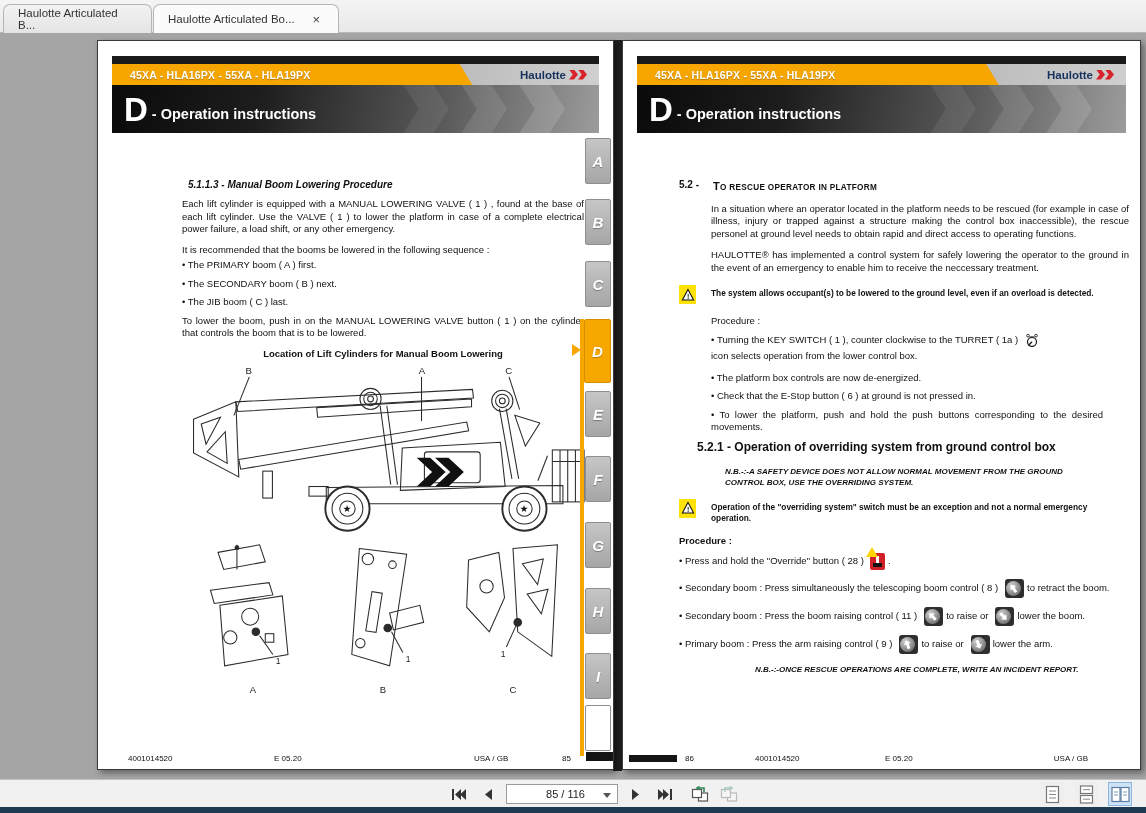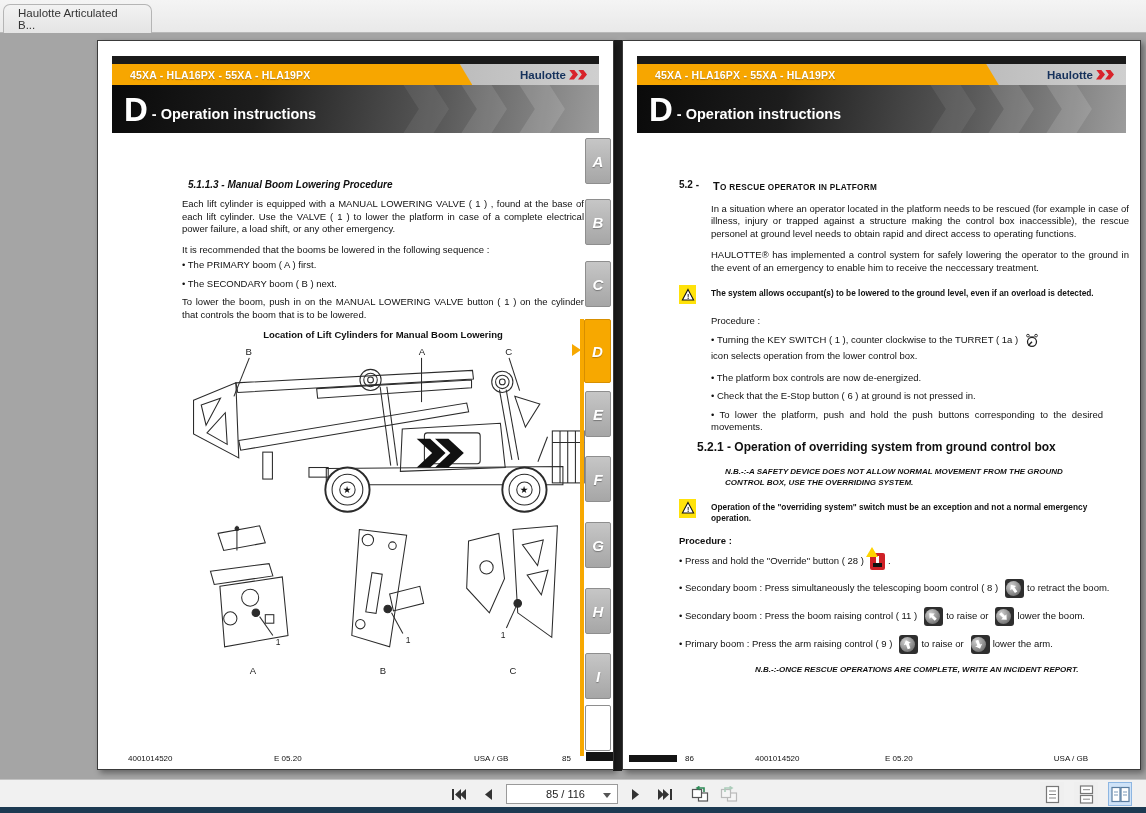--- a/index.html
+++ b/index.html
@@ -130,20 +130,24 @@
 
   .taskbar { position:absolute; left:0; top:807px; width:1146px; height:6px; background:#1c3a52; }
 </style>
 </head>
 <body>
 
 <div class="tabbar">
   <div class="tab" style="left:3px; width:149px;">
     <span>Haulotte Articulated B...</span>
   </div>
+  <div class="tab active" style="left:153px; width:186px;">
+    <span>Haulotte Articulated Bo...</span>
+    <span class="close">×</span>
+  </div>
 </div>
 
 <div class="canvas">
   <div class="spine"></div>
 
   <div class="page left">
 
     <div class="doc-header">
       <div class="hdr-black"></div>
       <div class="hdr-bar">
@@ -164,20 +168,21 @@
         <span class="sec-title">- Operation instructions</span>
       </div>
     </div>
 
     <div class="doc-body pl-body">
       <div class="pl-h">5.1.1.3 - Manual Boom Lowering Procedure</div>
       <div class="pl-p jp">Each lift cylinder is equipped with a MANUAL LOWERING VALVE ( 1 ) , found at the base of each lift cylinder. Use the VALVE ( 1 ) to lower the platform in case of a complete electrical power failure, a load shift, or any other emergency.</div>
       <div class="pl-p" style="margin-bottom:3px;">It is recommended that the booms be lowered in the following sequence :</div>
       <div class="pl-li">The PRIMARY boom ( A ) first.</div>
       <div class="pl-li">The SECONDARY boom ( B ) next.</div>
+      <div class="pl-li">The JIB boom ( C ) last.</div>
       <div class="pl-p jp">To lower the boom, push in on the MANUAL LOWERING VALVE button ( 1 ) on the cylinder that controls the boom that is to be lowered.</div>
       <div class="figcap">Location of Lift Cylinders for Manual Boom Lowering</div>
 
       <svg class="fig-machine" width="404" height="172" viewBox="0 0 420 178">
         <g stroke="#2b2b2b" stroke-width="1.1" fill="none">
           <text x="66" y="11" font-size="10" fill="#222" stroke="none">B</text>
           <line x1="70" y1="14" x2="54" y2="54"></line>
           <text x="246" y="11" font-size="10" fill="#222" stroke="none">A</text>
           <line x1="249" y1="14" x2="249" y2="60"></line>
           <text x="336" y="11" font-size="10" fill="#222" stroke="none">C</text>

